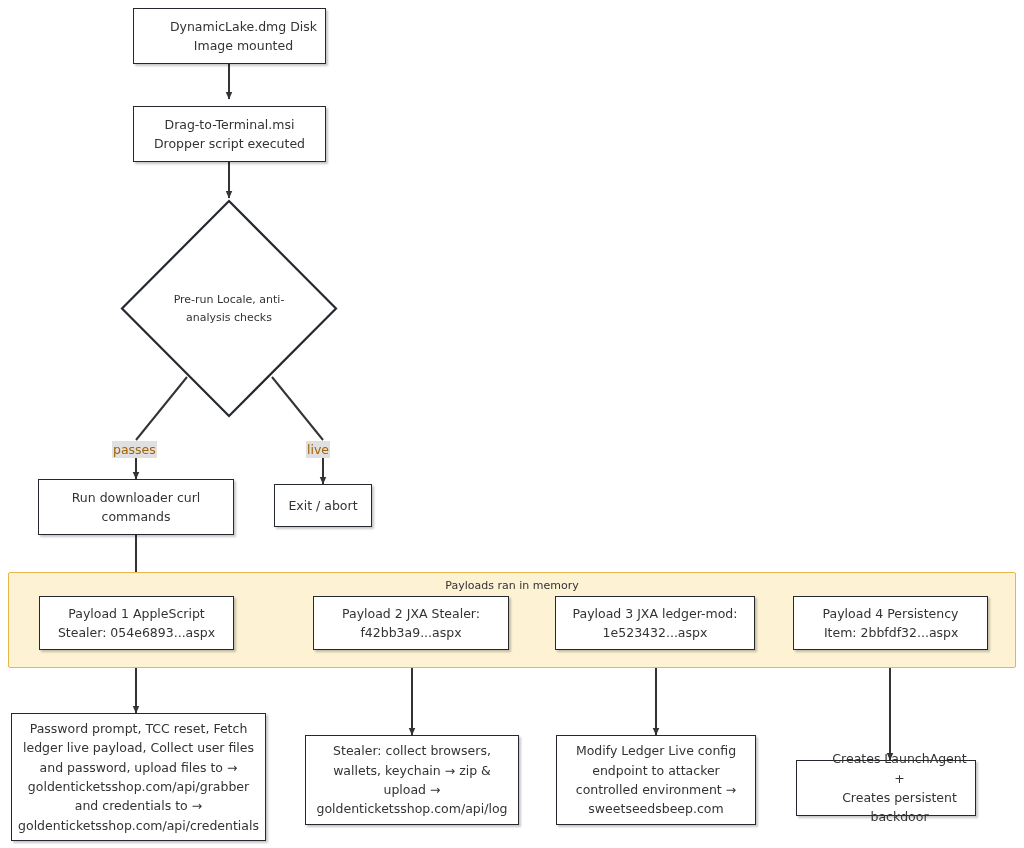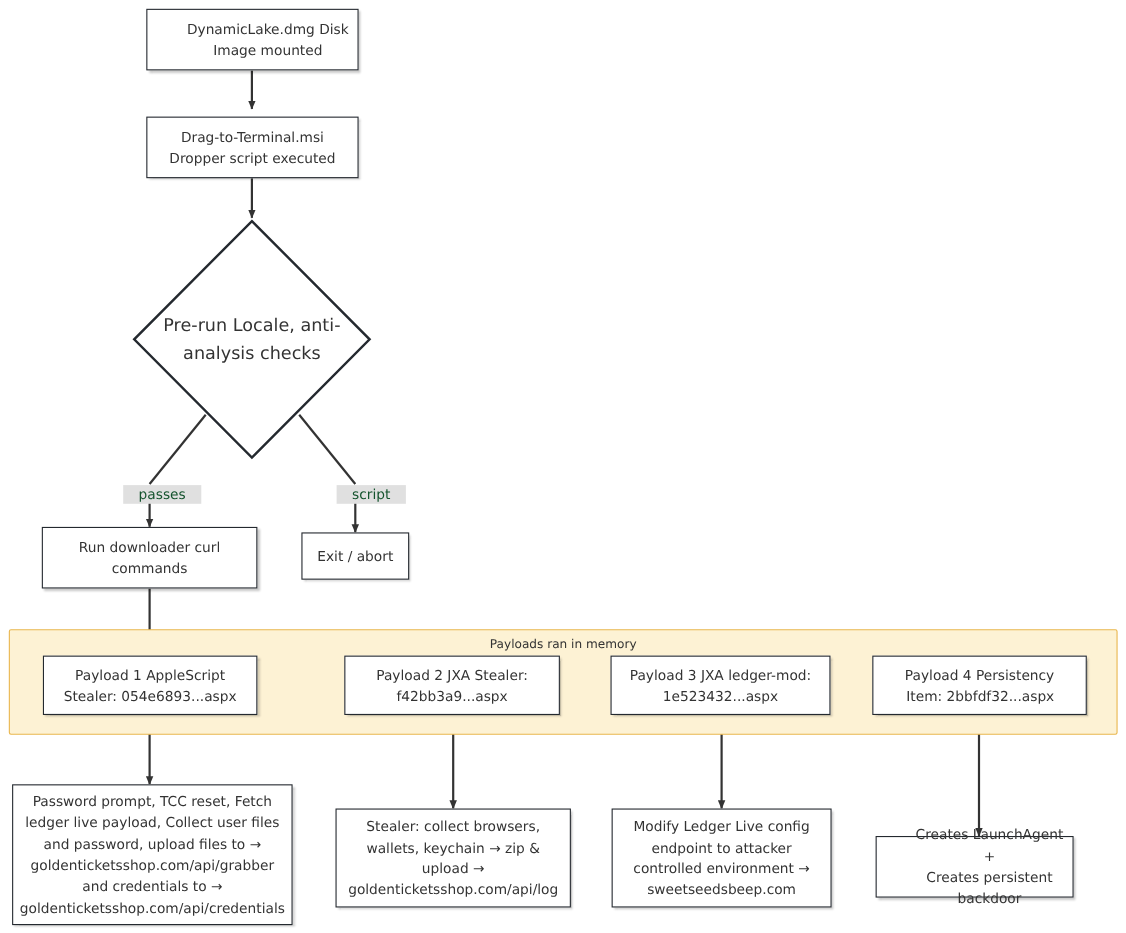--- a/index.html
+++ b/index.html
@@ -62,21 +62,21 @@
   .diamond-label {
     position: absolute;
     left: 0;
     top: 0;
     width: 100%;
     height: 100%;
     display: flex;
     align-items: center;
     justify-content: center;
     text-align: center;
-    font-size: 16px;
+    font-size: 11px;
     line-height: 1.55;
     color: #333333;
     white-space: pre-line;
   }
   .cluster {
     position: absolute;
     box-sizing: border-box;
     background: #fdf2d4;
     border: 1.4px solid #e9b64d;
     border-radius: 2px;
@@ -86,24 +86,24 @@
     top: 6px;
     left: 0;
     width: 100%;
     text-align: center;
     font-size: 11px;
     color: #333333;
   }
   .edge-label {
     position: absolute;
     background: #e0e0e0;
-    color: #14532d;
+    color: #a16207;
     font-size: 12.5px;
     line-height: 1.2;
-    padding: 1px 14px;
+    padding: 1px 1px;
     white-space: nowrap;
   }
 </style>
 </head>
 <body>
 
 <div id="canvas">
 
   <svg id="edges" viewBox="0 0 1024 848">
     <defs>
@@ -152,21 +152,21 @@
       <polygon points="110,3 217,110.5 110,218 3,110.5" fill="#ffffff" stroke="#24292f" stroke-width="2.2"></polygon>
     </svg>
     <div class="diamond-label">Pre-run Locale, anti-
 analysis checks</div>
   </div>
 
   <div class="edge-label" style="left:112px; top:441px;">
     <span>passes</span>
   </div>
   <div class="edge-label" style="left:306px; top:441px;">
-    <span>script</span>
+    <span>live</span>
   </div>
 
   <div class="node" style="left:274px; top:484px; width:98px; height:43px;">
     <span class="txt">Exit / abort</span>
   </div>
 
   <div class="node" style="left:38px; top:479px; width:196px; height:56px;">
     <span class="txt">Run downloader curl
 commands</span>
   </div>

